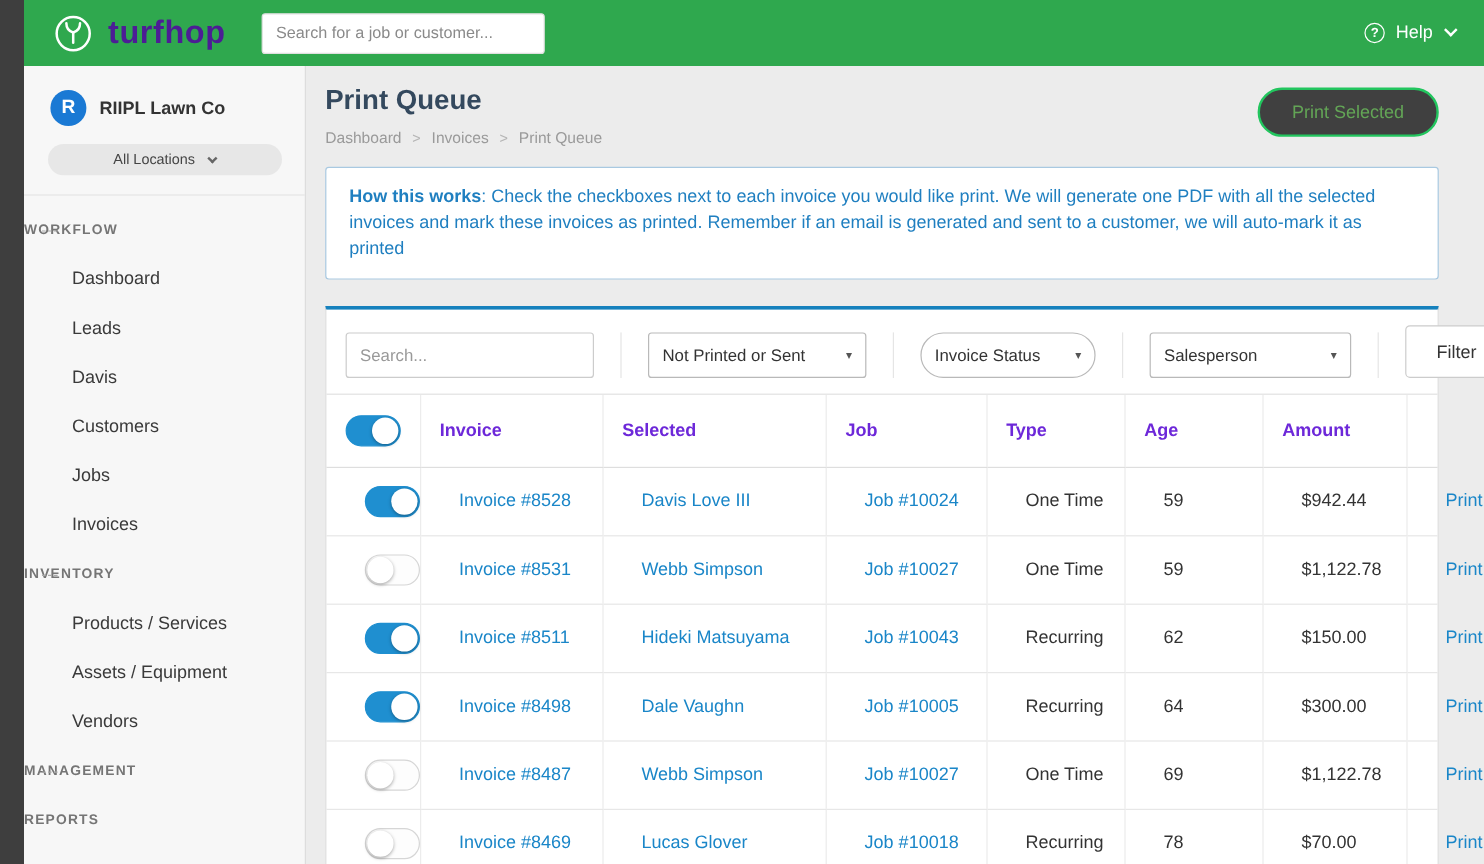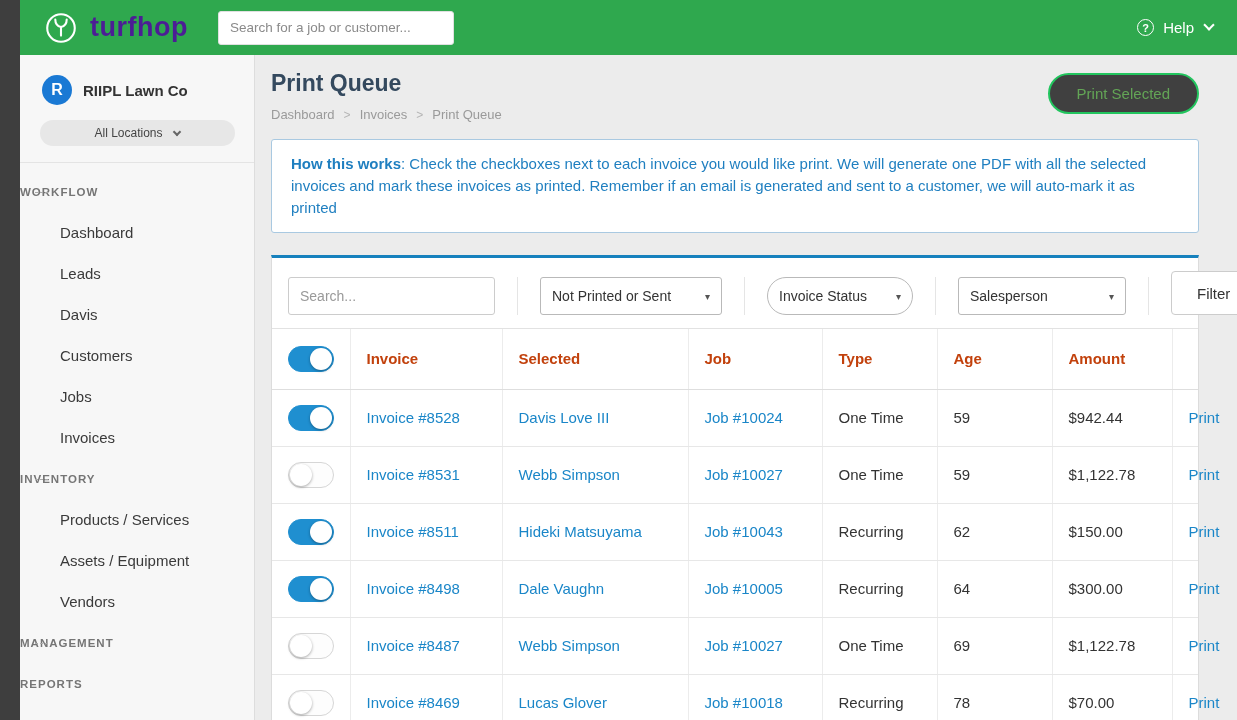--- a/index.html
+++ b/index.html
@@ -54,23 +54,23 @@
   .f-search { width:207px; height:38px; border:1px solid #ccc; border-radius:3px; padding:0 11px; font-size:14px; font-family:inherit; color:#333; outline:none; }
   .f-search::placeholder { color:#999; }
   .select { height:38px; border:1px solid #b9b9b9; border-radius:3px; display:flex; align-items:center; justify-content:space-between; padding:0 11px; font-size:14px; color:#333; cursor:pointer; background:#fff; }
   .select.w1 { width:182px; }
   .select.w2 { width:146px;border-radius:19px; }
   .select.w3 { width:168px; }
   .caret { font-size:10px; color:#555; margin-left:12px; }
   .filter-btn { height:44px; padding:0 25px; background:#fff; border:1px solid #ccc; border-radius:4px; font-size:15px; color:#333; cursor:pointer; font-family:inherit; }
 
   table { width:100%; border-collapse:collapse; table-layout:fixed; }
-  th { text-align:left; font-size:15px; color:#c2410c; padding-left:16px; height:60px; border-bottom:1px solid #dedede; border-left:1px solid #ececec; font-weight:bold; }
+  th { text-align:left; font-size:15px; color:#6d28d9; padding-left:16px; height:60px; border-bottom:1px solid #dedede; border-left:1px solid #ececec; font-weight:bold; }
   th:first-child, td:first-child { border-left:none; }
-  td { height:57px; padding-left:16px; border-bottom:1px solid #e7e7e7; border-left:1px solid #ececec; font-size:15px; color:#333; }
+  td { height:57px; padding-left:32px; border-bottom:1px solid #e7e7e7; border-left:1px solid #ececec; font-size:15px; color:#333; }
   a.link { color:#1a86c8; text-decoration:none; cursor:pointer; }
 
   .toggle { position:relative; display:inline-block; width:46px; height:26px; border-radius:13px; background:#fdfdfd; border:1px solid #d6d6d6; vertical-align:middle; cursor:pointer; }
   .toggle .knob { position:absolute; top:1px; left:1px; width:22px; height:22px; border-radius:50%; background:#fff; box-shadow:0 1px 3px rgba(0,0,0,.35); }
   .toggle.on { background:#1f8fd0; border-color:#1f8fd0; }
   .toggle.on .knob { left:21px; }
 </style>
 </head>
 <body>
 

